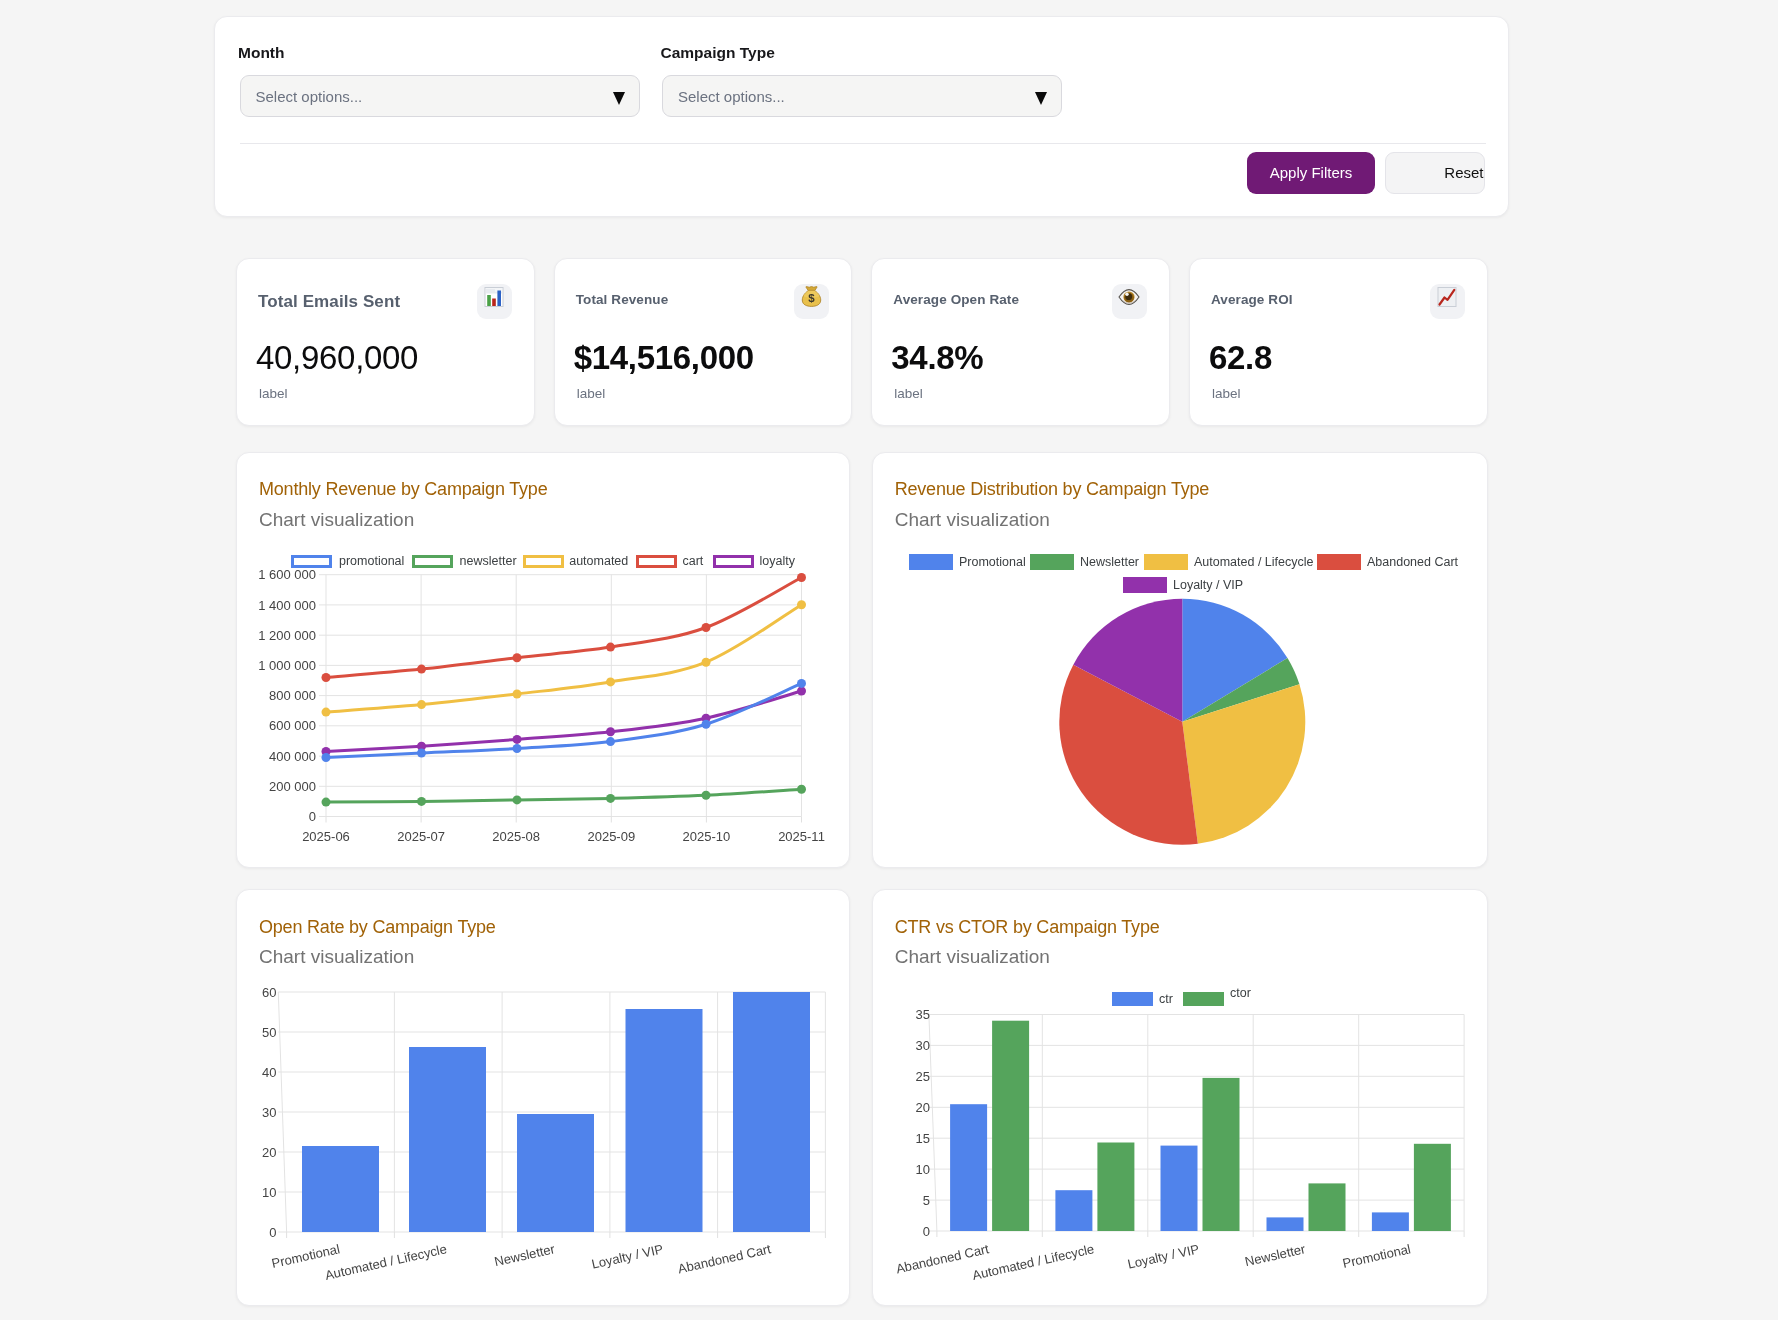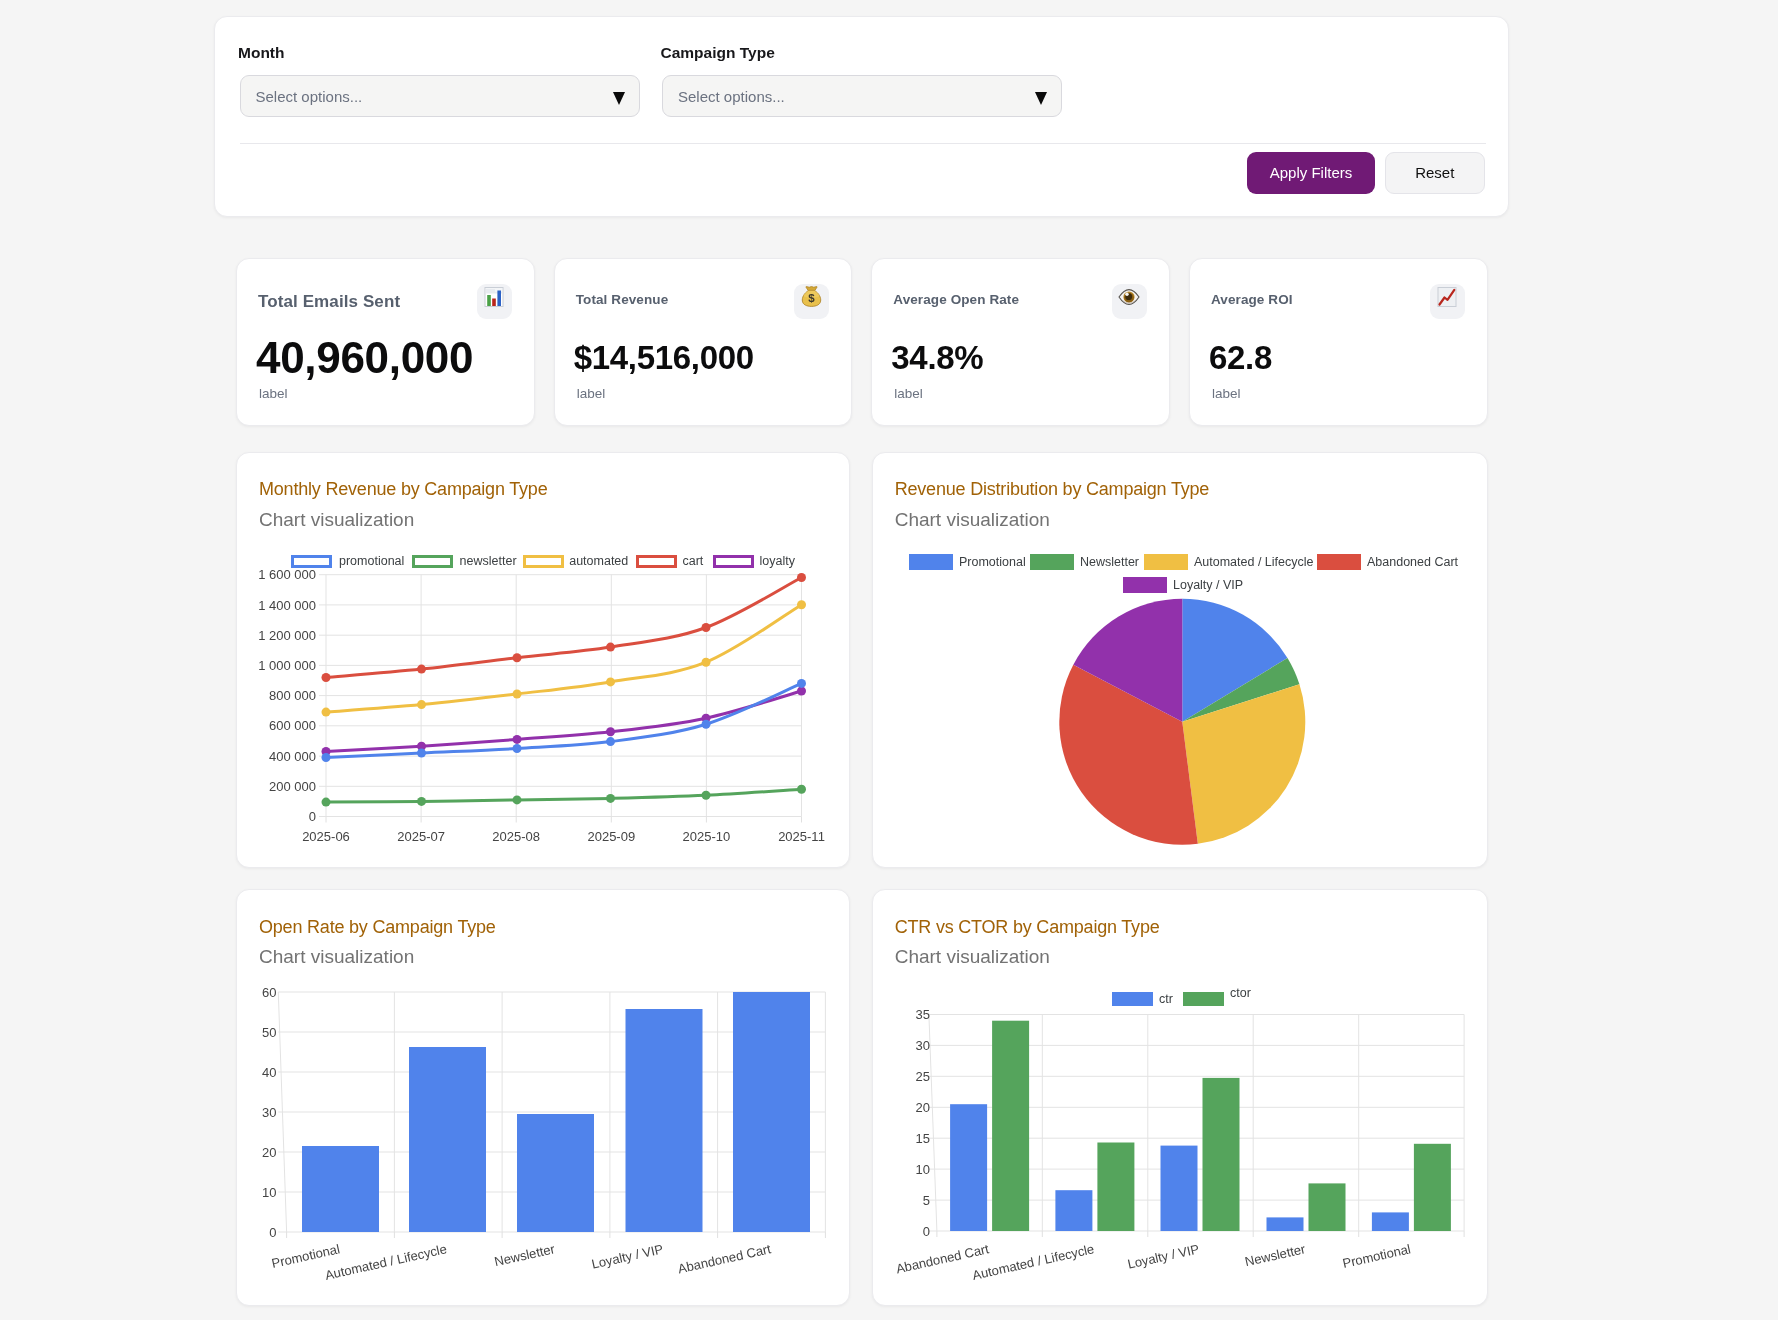--- a/index.html
+++ b/index.html
@@ -25,36 +25,36 @@
     </div>
     <div class="abs" style="left:445.5px; top:27px; font-size:15.5px; font-weight:700; color:#18181b;">Campaign Type</div>
     <div class="abs" style="left:447px; top:58.4px; width:400px; height:41.5px; background:#f5f5f4; border:1px solid #d9d9de; border-radius:9px;">
       <div class="abs" style="left:15px; top:12px; font-size:15px; color:#6b7280;">Select options...</div>
       <div class="abs" style="right:14px; top:15px;"><svg width="12" height="13" viewBox="0 0 12 13">
             <path d="M0 0 H12 L6 13 Z" fill="#0a0a0a"></path>
           </svg></div>
     </div>
     <div class="abs" style="left:24.5px; top:126.4px; width:1246px; height:1px; background:#e8e8ec;"></div>
     <div class="abs" style="left:1032px; top:135px; width:128px; height:41.5px; background:#701a75; border-radius:9px; color:#fff; font-size:15px; text-align:center; line-height:41.5px;">Apply Filters</div>
-    <div class="abs" style="left:1170px; top:135px; width:99.5px; height:41.5px; background:#f4f4f5; border:1px solid #e4e4e9; border-radius:9px; color:#101010; font-size:15px; text-align:center; line-height:39.5px;">Reset</div>
+    <div class="abs" style="left:1170px; top:135px; width:99.5px; height:41.5px; background:#f4f4f5; border:1px solid #e4e4e9; border-radius:9px; color:#101010; font-size:15px; text-align:right; line-height:39.5px;">Reset</div>
   </div>
 
     <div class="card" style="left:236px; top:258px; width:298.7px; height:167.5px;">
     <div class="abs" style="left:21px; top:33px; font-size:17px; font-weight:700; color:#57606e; letter-spacing:0.1px;">Total Emails Sent</div>
     <div class="abs" style="left:239.7px; top:25px; width:35px; height:35px; background:#f1f2f5; border-radius:9px; text-align:center; line-height:35px;">
       <span style="display:inline-block; vertical-align:middle;"><svg width="22" height="22" viewBox="0 0 22 22">
 <rect x="2" y="1.5" width="18" height="19" fill="#ffffff" stroke="#c9ced6" stroke-width="1"></rect>
 <rect x="3" y="2.5" width="16" height="5" fill="#e8ebf0"></rect>
 <rect x="12" y="2.5" width="7" height="3.4" fill="#f3f5f8"></rect>
 <rect x="4.2" y="9" width="3.6" height="11" fill="#4aa147"></rect>
 <rect x="9.2" y="12.5" width="3.6" height="7.5" fill="#b9251c"></rect>
 <rect x="14.4" y="4.5" width="3.6" height="15.5" fill="#2d62c6"></rect>
 </svg></span>
     </div>
-    <div class="abs" style="left:19px; top:82px; font-size:44px; font-weight:700; color:#0c0c0d; letter-spacing:-0.3px; line-height:33px;">40,960,000</div>
+    <div class="abs" style="left:19px; top:82px; font-size:33px; font-weight:400; color:#0c0c0d; letter-spacing:-0.3px; line-height:33px;">40,960,000</div>
     <div class="abs" style="left:22px; top:127px; font-size:13.5px; color:#6b7280;">label</div>
   </div>
   <div class="card" style="left:553.7px; top:258px; width:298.7px; height:167.5px;">
     <div class="abs" style="left:21px; top:33px; font-size:13.5px; font-weight:700; color:#57606e; letter-spacing:0.1px;">Total Revenue</div>
     <div class="abs" style="left:239.7px; top:25px; width:35px; height:35px; background:#f1f2f5; border-radius:9px; text-align:center; line-height:35px;">
       <span style="display:inline-block; vertical-align:middle;"><svg width="23" height="23" viewBox="0 0 23 23">
 <path d="M8.2 5.6 L6 2.2 Q5.7 1.5 6.5 1.6 L9.3 2.2 Q11.5 0.9 13.7 2.2 L16.5 1.6 Q17.3 1.5 17 2.2 L14.8 5.6 Z" fill="#d4a937" stroke="#a97c1d" stroke-width="0.7"></path>
 <path d="M8.6 5.4 C3.6 8.6 1.8 12.9 2.4 16.2 C3 19.6 6.5 21.4 11.5 21.4 C16.5 21.4 20 19.6 20.6 16.2 C21.2 12.9 19.4 8.6 14.4 5.4 Z" fill="#e8c04c" stroke="#a97c1d" stroke-width="0.8"></path>
 <path d="M8.6 5.4 C6.1 7 4.3 8.9 3.3 10.9 C5.5 13 17.5 13 19.7 10.9 C18.7 8.9 16.9 7 14.4 5.4 Z" fill="#f0d06a" opacity="0.55"></path>
 <text x="11.5" y="17.2" font-size="11.5" font-weight="bold" fill="#3f3a2c" text-anchor="middle">$</text>

